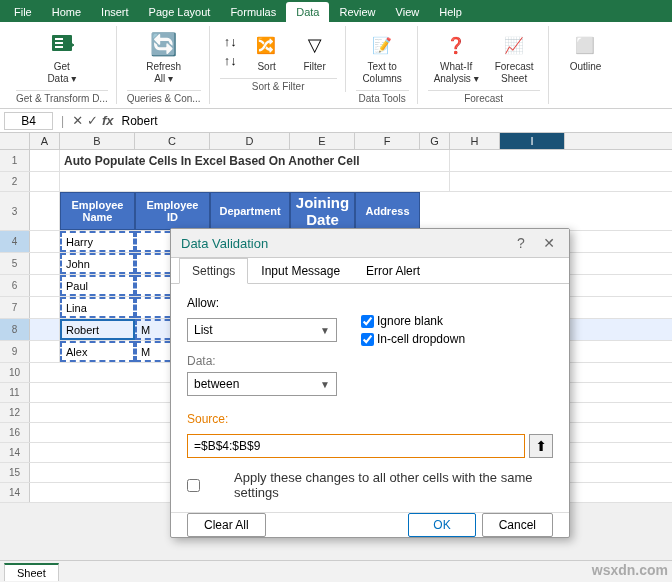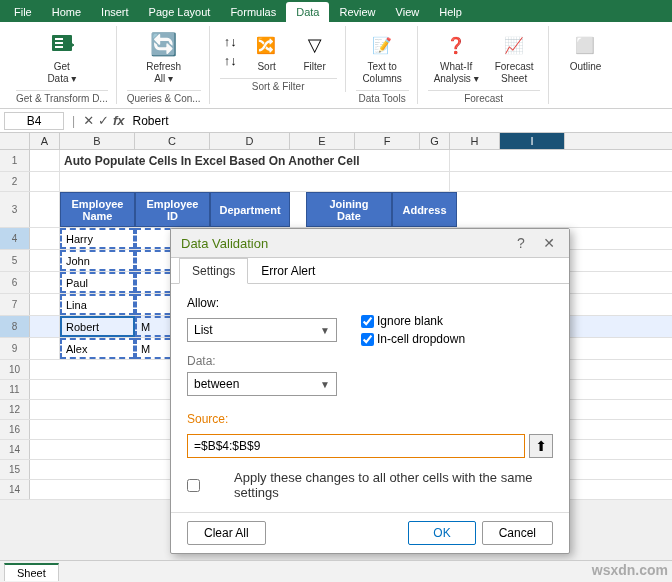--- a/index.html
+++ b/index.html
@@ -13,60 +13,60 @@
     .ribbon-content { background: white; border-bottom: 1px solid #d0d0d0; padding: 4px 8px; display: flex; align-items: flex-start; gap: 2px; min-height: 72px; }
     .ribbon-group { display: flex; flex-direction: column; align-items: center; padding: 0 8px; border-right: 1px solid #ddd; min-width: 70px; }
     .ribbon-group:last-child { border-right: none; }
     .ribbon-btn { display: flex; flex-direction: column; align-items: center; padding: 3px 6px; cursor: pointer; border-radius: 3px; min-width: 40px; }
     .ribbon-btn .icon-box { width: 32px; height: 32px; display: flex; align-items: center; justify-content: center; font-size: 20px; }
     .ribbon-btn-label { font-size: 10px; color: #333; text-align: center; line-height: 1.2; }
     .group-title { font-size: 10px; color: #555; text-align: center; padding-top: 2px; border-top: 1px solid #ddd; width: 100%; margin-top: 2px; }
 
     
     .formula-bar { display: flex; align-items: center; background: white; border-bottom: 1px solid #ccc; padding: 2px 4px; gap: 4px; height: 24px; }
-    .cell-ref { border: 1px solid #ccc; padding: 1px 6px; width: 60px; font-size: 12px; text-align: center; }
+    .cell-ref { border: 1px solid #ccc; padding: 1px 6px; width: 49px; font-size: 12px; text-align: center; }
     .formula-divider { color: #999; padding: 0 4px; }
     .formula-icons { display: flex; gap: 4px; color: #555; font-size: 13px; }
     .formula-icons span { cursor: pointer; }
     .formula-input { flex: 1; border: none; outline: none; font-size: 12px; padding: 1px 4px; }
 
     
     .col-header-row { display: flex; background: #f2f2f2; border-bottom: 1px solid #ccc; }
     .row-num-header { width: 30px; min-width: 30px; border-right: 1px solid #ccc; background: #f2f2f2; }
     .col-header { border-right: 1px solid #ccc; text-align: center; font-size: 11px; color: #333; padding: 2px 0; }
     .sheet-row { display: flex; border-bottom: 1px solid #e0e0e0; min-height: 20px; }
     .row-num { width: 30px; min-width: 30px; text-align: center; font-size: 10px; color: #666; background: #f2f2f2; border-right: 1px solid #ccc; padding: 2px 0; display: flex; align-items: center; justify-content: center; }
     .cell { border-right: 1px solid #e0e0e0; padding: 1px 4px; font-size: 11px; display: flex; align-items: center; overflow: hidden; white-space: nowrap; }
     .cell.header-cell { background: #4472c4; color: white; font-weight: bold; text-align: center; justify-content: center; border: 1px solid #2f5496; }
     .cell.green-text { color: #217346; }
 
     
     .dialog { position: absolute; top: 228px; left: 170px; width: 400px; background: white; border: 1px solid #999; box-shadow: 3px 3px 10px rgba(0,0,0,0.3); pointer-events: all; border-radius: 2px; }
     .dialog-title-bar { display: flex; justify-content: space-between; align-items: center; background: #f0f0f0; border-bottom: 1px solid #ccc; padding: 6px 10px; }
-    .dialog-title { font-size: 13px; font-weight: normal; color: #4d7c0f; }
+    .dialog-title { font-size: 13px; font-weight: normal; color: #0f766e; }
     .dialog-title-controls { display: flex; gap: 8px; }
     .dialog-title-btn { font-size: 14px; color: #666; cursor: pointer; width: 20px; text-align: center; }
     .dialog-tabs { display: flex; border-bottom: 1px solid #ccc; background: white; padding: 0 8px; gap: 0; }
     .dialog-tab { padding: 5px 12px; font-size: 12px; cursor: pointer; border: 1px solid transparent; border-bottom: none; margin-bottom: -1px; }
     .dialog-tab.active { background: white; border: 1px solid #ccc; border-bottom: 1px solid white; color: #333; }
     .dialog-body { padding: 12px 16px; }
     .validation-section-title { font-size: 12px; font-weight: bold; margin-bottom: 8px; color: #333; }
     .field-row { display: flex; align-items: center; margin-bottom: 8px; gap: 8px; }
     .dropdown-field { display: flex; align-items: center; border: 1px solid #999; padding: 2px 6px; background: white; min-width: 140px; justify-content: space-between; font-size: 12px; cursor: pointer; height: 24px; }
     .dropdown-field .arrow { color: #555; font-size: 10px; }
     .checkbox-group { display: flex; flex-direction: column; gap: 4px; margin-left: 8px; }
     .checkbox-item { display: flex; align-items: center; gap: 3px; font-size: 12px; cursor: pointer; }
     .checkbox-item input[type="checkbox"] { margin: 0; }
     .source-row { display: flex; align-items: center; gap: 4px; margin-top: 8px; }
     .source-input { flex: 1; border: 1px solid #e67e00; padding: 2px 6px; font-size: 12px; height: 24px; outline: none; }
     .source-btn { border: 1px solid #999; background: #f0f0f0; width: 24px; height: 24px; display: flex; align-items: center; justify-content: center; cursor: pointer; font-size: 14px; }
     .apply-row { margin-top: 12px; display: flex; align-items: center; gap: 6px; }
     .apply-checkbox { margin: 0; }
     .apply-label { font-size: 13px; color: #333; margin-left: 28px; }
-    .dialog-footer { display: flex; justify-content: space-between; align-items: center; padding: 8px 16px; border-top: 1px solid #ddd; }
+    .dialog-footer { display: flex; justify-content: space-between; align-items: center; padding: 0 16px; border-top: 1px solid #ddd; }
     .btn-clear { padding: 4px 16px; font-size: 12px; border: 1px solid #999; background: white; cursor: pointer; border-radius: 2px; }
     .btn-ok { padding: 4px 24px; font-size: 12px; border: 1px solid #0070c0; background: white; color: #0070c0; cursor: pointer; border-radius: 2px; }
     .btn-cancel { padding: 4px 16px; font-size: 12px; border: 1px solid #999; background: white; cursor: pointer; border-radius: 2px; }
     .footer-right { display: flex; gap: 6px; }
 
     
     .sheet-tabs { display: flex; align-items: center; background: #f2f2f2; border-top: 1px solid #ccc; height: 22px; padding-left: 4px; gap: 2px; position: absolute; bottom: 0; left: 0; right: 0; }
     .sheet-tab { padding: 2px 12px; font-size: 11px; background: white; border: 1px solid #ccc; border-bottom: none; cursor: pointer; }
     .sheet-tab.active { background: white; border-top: 2px solid #217346; }
     .watermark { position: absolute; bottom: 4px; right: 4px; font-size: 14px; color: #aaa; font-weight: bold; }
@@ -202,21 +202,21 @@
     <div class="cell" style="width:30px;"></div>
     <div class="cell" style="width:390px;"></div>
   </div>
 
   <div class="sheet-row" style="min-height:36px;">
     <div class="row-num">3</div>
     <div class="cell" style="width:30px;"></div>
     <div class="cell header-cell" style="width:75px; font-size:11px; text-align:center; flex-direction:column;">Employee<br>Name</div>
     <div class="cell header-cell" style="width:75px; font-size:11px;">Employee<br>ID</div>
     <div class="cell header-cell" style="width:80px; font-size:11px;">Department</div>
-    <div class="cell header-cell" style="width:86px; font-size:11px;margin-left:16px;">Joining<br>Date</div>
+    <div class="cell header-cell" style="width:65px; font-size:15px;">Joining<br>Date</div>
     <div class="cell header-cell" style="width:65px; font-size:11px;">Address</div>
   </div>
 
   <div class="sheet-row" style="min-height:22px;">
     <div class="row-num" style="background:#bdd7ee;">4</div>
     <div class="cell" style="width:30px;"></div>
     <div class="cell" style="width:75px; border:2px dashed #4472c4;">Harry</div>
     <div class="cell" style="width:75px; border:2px dashed #4472c4;"></div>
     <div class="cell" style="width:80px;"></div>
     <div class="cell" style="width:65px;"></div>
@@ -314,20 +314,21 @@
 <div class="dialog">
   <div class="dialog-title-bar">
     <span class="dialog-title">Data Validation</span>
     <div class="dialog-title-controls">
       <span class="dialog-title-btn">?</span>
       <span class="dialog-title-btn">✕</span>
     </div>
   </div>
   <div class="dialog-tabs">
     <div class="dialog-tab active">Settings</div>
+    <div class="dialog-tab">Input Message</div>
     <div class="dialog-tab">Error Alert</div>
   </div>
   <div class="dialog-body">
 
     <div class="field-row">
       <div style="display:flex;flex-direction:column;gap:4px;flex:1;">
         <div style="display:flex;align-items:center;gap:8px;">
           <span style="font-size:12px;min-width:50px;">Allow:</span>
         </div>
         <div style="display:flex;align-items:center;gap:16px;">

